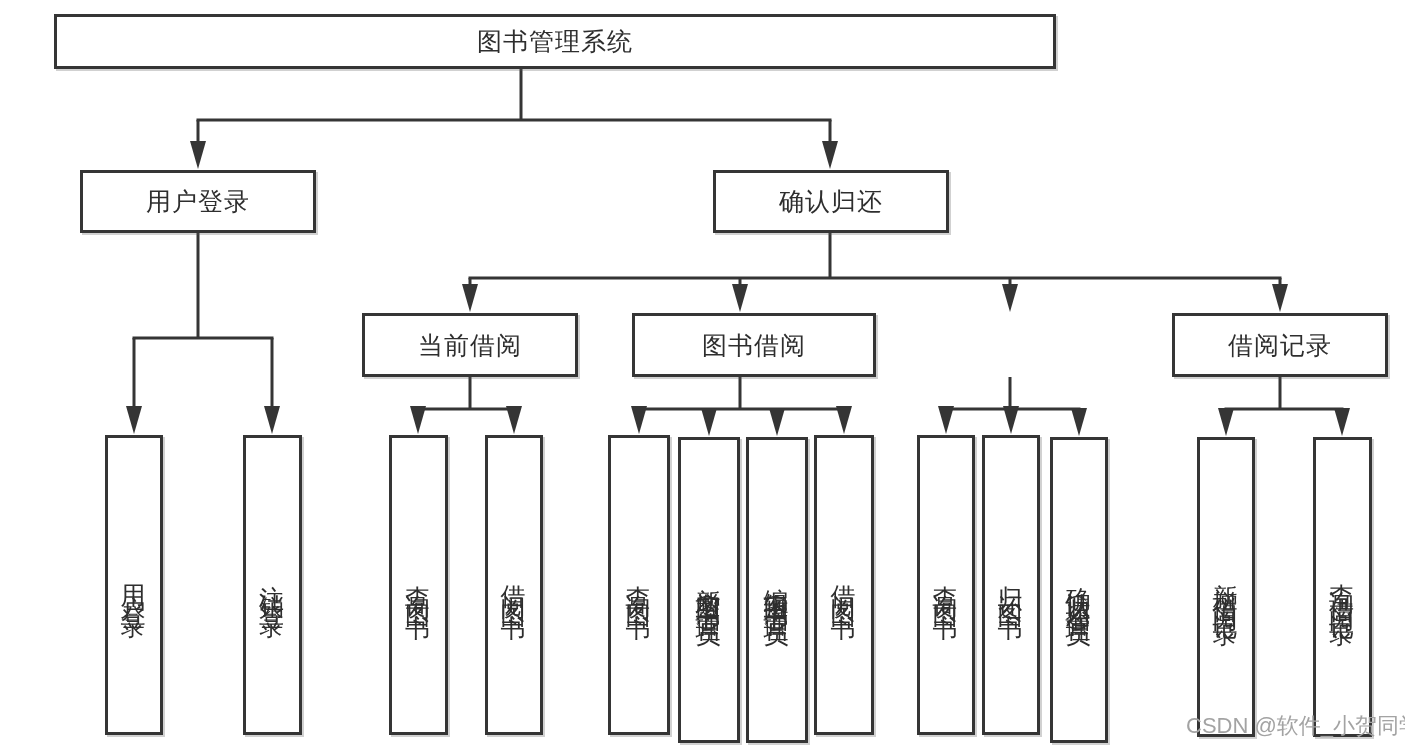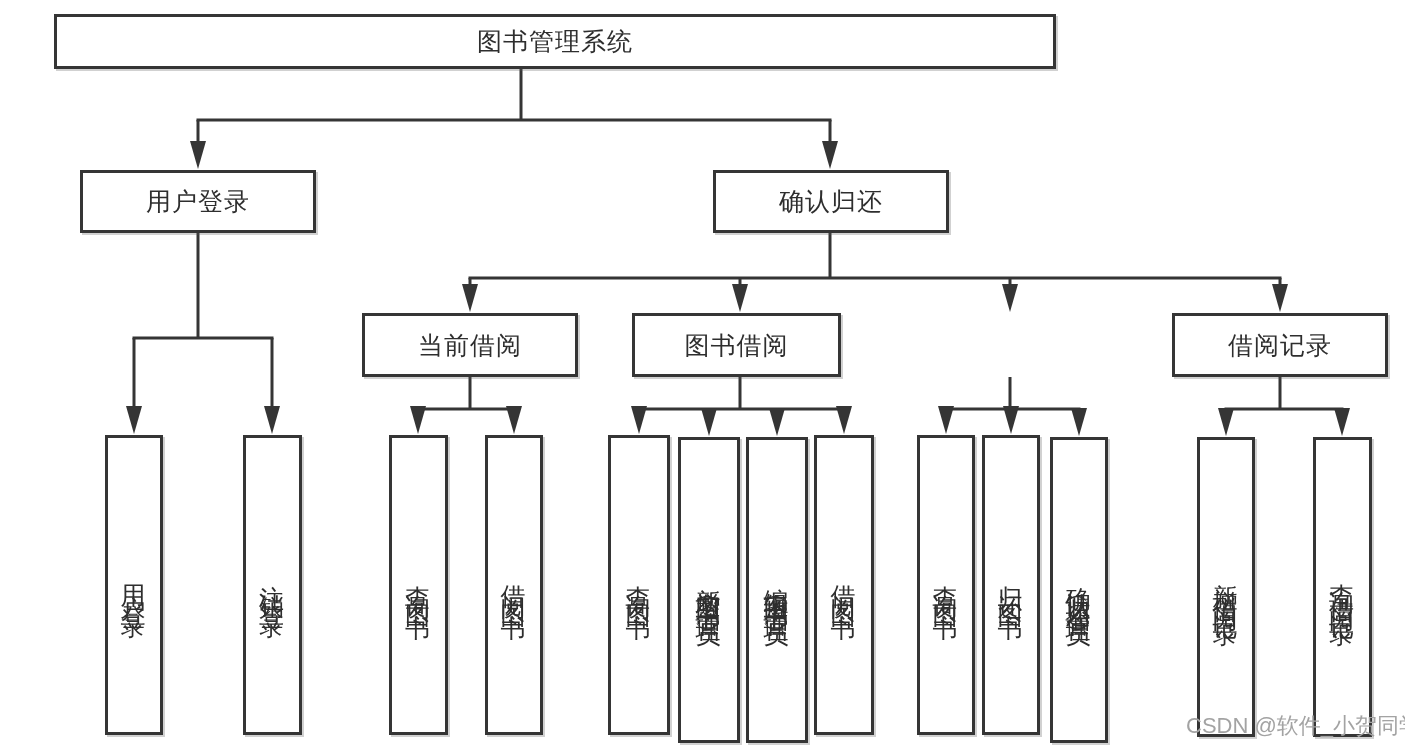--- a/index.html
+++ b/index.html
@@ -139,21 +139,21 @@
       <polygon points="1334,408 1350,408 1342,436"></polygon>
     </g>
   </svg>
 
   <div class="node hbox" style="left:20px; top:14px; width:1002px; height:55px;margin-left:34px;">图书管理系统</div>
 
   <div class="node hbox" style="left:80px; top:170px; width:236px; height:63px;">用户登录</div>
   <div class="node hbox" style="left:713px; top:170px; width:236px; height:63px;">确认归还</div>
 
   <div class="node hbox" style="left:362px; top:313px; width:216px; height:64px;">当前借阅</div>
-  <div class="node hbox" style="left:632px; top:313px; width:209px; height:64px;">图书借阅</div>
+  <div class="node hbox" style="left:632px; top:313px; width:244px; height:64px;">图书借阅</div>
   <div class="node hbox" style="left:1172px; top:313px; width:216px; height:64px;">借阅记录</div>
 
   <div class="node vbox" style="left:105px; top:435px; width:58px; height:300px;">
     <span>用户登录</span>
   </div>
   <div class="node vbox" style="left:243px; top:435px; width:59px; height:300px;">
     <span>注销登录</span>
   </div>
 
   <div class="node vbox" style="left:389px; top:435px; width:59px; height:300px;">

